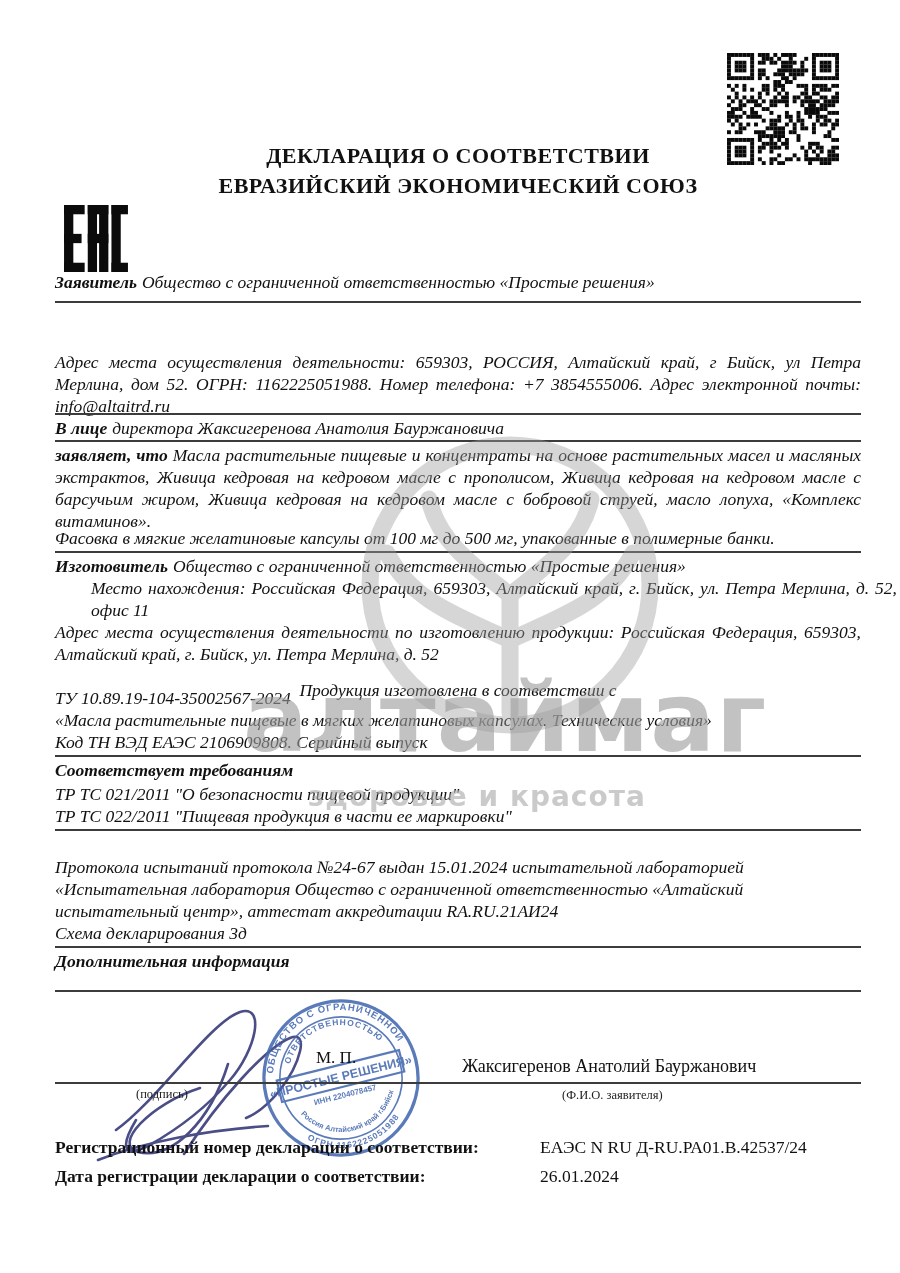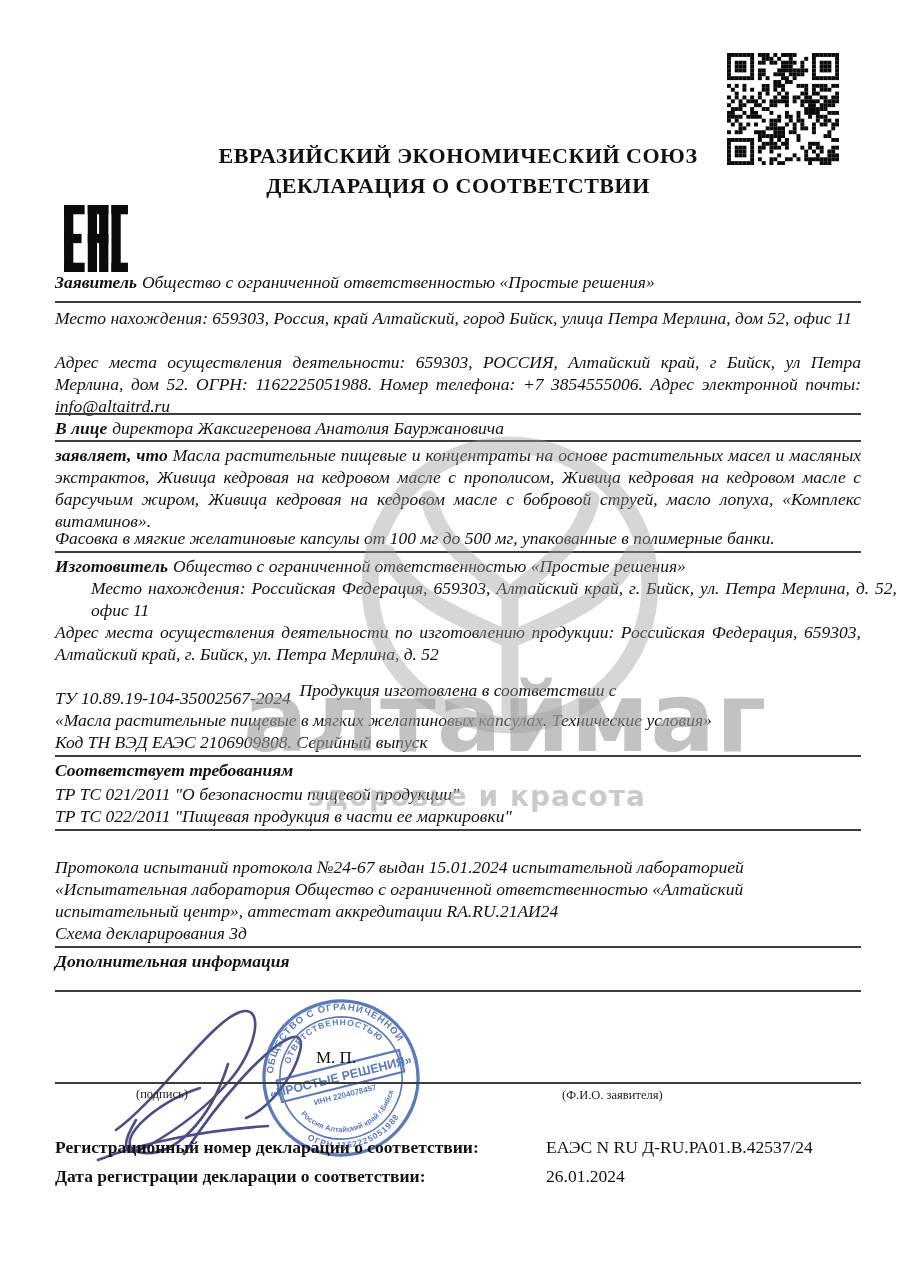--- a/index.html
+++ b/index.html
@@ -18,21 +18,21 @@
   .wm-layer{position:absolute;inset:0;pointer-events:none;z-index:5;}
   .wm-brand{position:absolute;left:243px;top:662px;font-family:"DejaVu Sans","Liberation Sans",sans-serif;
             font-weight:bold;font-size:96px;color:#9d9d9d;opacity:.62;letter-spacing:1px;}
   .wm-tag{position:absolute;left:308px;top:780px;font-family:"DejaVu Sans","Liberation Sans",sans-serif;
           font-weight:bold;font-size:28px;color:#ababab;opacity:.62;letter-spacing:1px;}
   
   .sig-name{position:absolute;left:462px;top:1056px;font-size:18px;}
   .sig-caption{position:absolute;font-size:12.5px;color:#222;}
   .mp{position:absolute;left:316px;top:1048px;font-size:17px;}
   .reg-label{position:absolute;left:55px;font-size:17.5px;font-weight:bold;}
-  .reg-value{position:absolute;left:540px;font-size:17.5px;margin-left:6px;}
+  .reg-value{position:absolute;left:540px;font-size:17.5px;}
   svg text{font-family:"Liberation Sans","DejaVu Sans",sans-serif;}
 </style>
 </head>
 <body>
 
 <div class="page">
 
   <svg class="abs" id="qr" style="left:727px;top:53px;" width="112" height="112" viewBox="0 0 29 29">
       <rect x="8" y="0" width="1.02" height="1.02" fill="#0a0a0a"></rect>
       <rect x="9" y="0" width="1.02" height="1.02" fill="#0a0a0a"></rect>
@@ -459,28 +459,27 @@
     <rect x="23" y="0" width="9" height="65"></rect>
       <rect x="34" y="0" width="9" height="65"></rect>
     <rect x="23" y="0" width="20" height="9"></rect>
       <rect x="23" y="28" width="20" height="9"></rect>
     <rect x="46" y="0" width="9" height="65"></rect>
       <rect x="46" y="0" width="16" height="9"></rect>
     <rect x="46" y="56" width="16" height="9"></rect>
   </svg>
 
   <div class="title">
+    <div>ДЕКЛАРАЦИЯ О СООТВЕТСТВИИ</div>
     <div>ЕВРАЗИЙСКИЙ ЭКОНОМИЧЕСКИЙ СОЮЗ</div>
-    <div>ДЕКЛАРАЦИЯ О СООТВЕТСТВИИ</div>
   </div>
 
   <p class="content-block" style="top:271px;"><span class="lead">Заявитель</span><span>Общество с ограниченной ответственностью «Простые решения»</span></p>
   <div class="rule" style="top:301px;"></div>
 
-  <p class="content-block just" style="top:307px;">Место нахождения: 659303, Россия, край Алтайский, город Бийск, улица Петра Мерлина, дом 52, офис 11</p>
   <p class="content-block just" style="top:351px;">Адрес места осуществления деятельности: 659303, РОССИЯ, Алтайский край, г Бийск, ул Петра Мерлина, дом 52. ОГРН: 1162225051988. Номер телефона: +7 3854555006. Адрес электронной почты: info@altaitrd.ru</p>
   <div class="rule" style="top:413px;"></div>
 
   <p class="content-block" style="top:417px;"><span class="lead">В лице</span><span>директора Жаксигеренова Анатолия Бауржановича</span></p>
   <div class="rule" style="top:440px;"></div>
 
   <p class="content-block just" style="top:444px;"><span class="lead">заявляет, что</span><span>Масла растительные пищевые и концентраты на основе растительных масел и масляных экстрактов, Живица кедровая на кедровом масле с прополисом, Живица кедровая на кедровом масле с барсучьим жиром, Живица кедровая на кедровом масле с бобровой струей, масло лопуха, «Комплекс витаминов».</span></p>
   <p class="content-block" style="top:527px;">Фасовка в мягкие желатиновые капсулы от 100 мг до 500 мг, упакованные в полимерные банки.</p>
   <div class="rule" style="top:551px;"></div>
 
@@ -544,20 +543,21 @@
         <text x="81" y="84" font-size="12.5" font-weight="bold" text-anchor="middle">«ПРОСТЫЕ РЕШЕНИЯ»</text>
         <text x="81" y="101" font-size="8" font-weight="bold" text-anchor="middle">ИНН 2204078457</text>
       </g>
     </g>
   </svg>
 
   <div class="mp">М. П.</div>
 
   <div class="rule" style="top:1082px;"></div>
   <div class="sig-caption" style="left:136px;top:1087px;">(подпись)</div>
+  <div class="sig-name">Жаксигеренов Анатолий Бауржанович</div>
   <div class="sig-caption" style="left:562px;top:1088px;">(Ф.И.О. заявителя)</div>
 
   <div class="reg-label" style="top:1137px;">Регистрационный номер декларации о соответствии:</div>
   <div class="reg-value" style="top:1137px;">ЕАЭС N RU Д-RU.РА01.В.42537/24</div>
   <div class="reg-label" style="top:1166px;">Дата регистрации декларации о соответствии:</div>
   <div class="reg-value" style="top:1166px;">26.01.2024</div>
 
   <div class="wm-layer">
     <svg class="abs" style="left:345px;top:425px;" width="330" height="330" viewBox="0 0 330 330" fill="none" stroke="#a0a0a0" stroke-width="17" stroke-linecap="round" opacity="0.42">
       <circle cx="165" cy="160" r="140"></circle>

